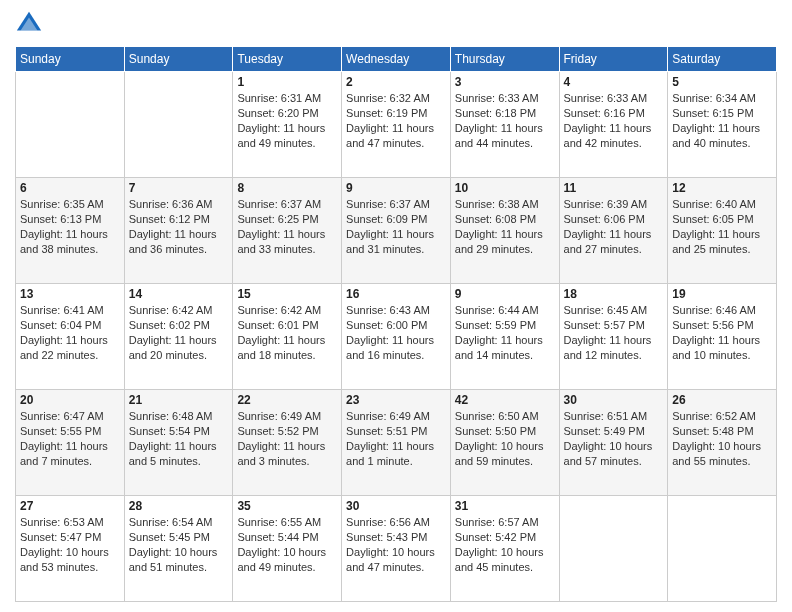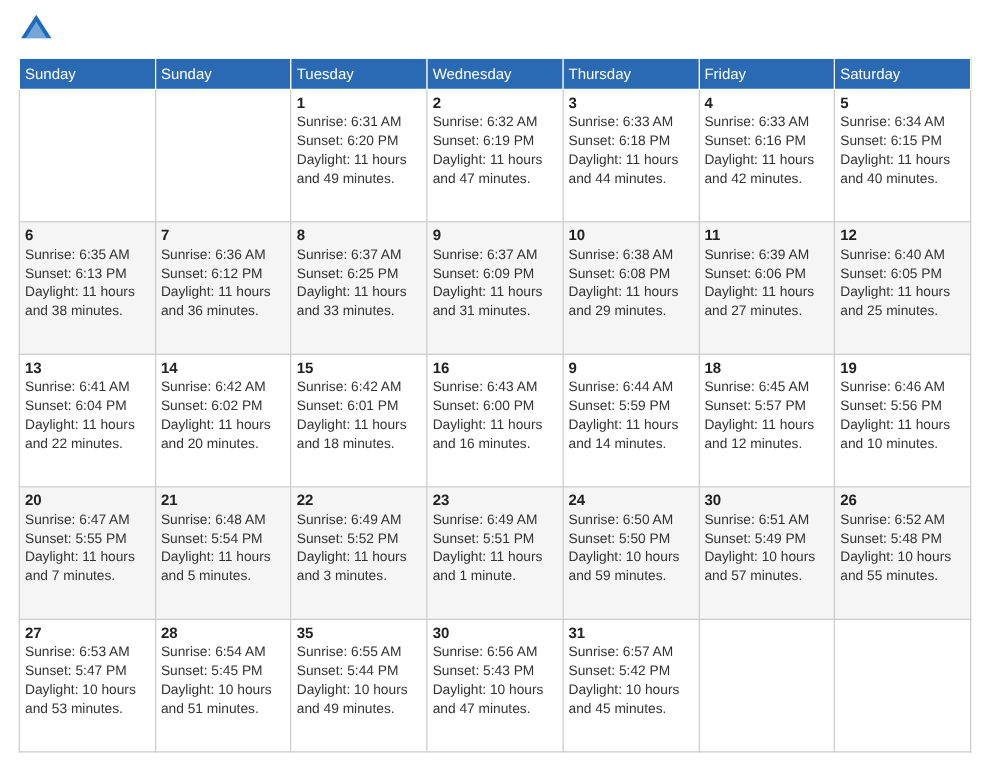--- a/index.html
+++ b/index.html
@@ -274,21 +274,21 @@
 Sunset: 5:52 PM
 Daylight: 11 hours and 3 minutes.</div>
           </td>
           <td>
             <span class="day-num">23</span>
             <div class="day-info">Sunrise: 6:49 AM
 Sunset: 5:51 PM
 Daylight: 11 hours and 1 minute.</div>
           </td>
           <td>
-            <span class="day-num">24</span>
+            <span class="day-num">42</span>
             <div class="day-info">Sunrise: 6:50 AM
 Sunset: 5:50 PM
 Daylight: 10 hours and 59 minutes.</div>
           </td>
           <td>
             <span class="day-num">30</span>
             <div class="day-info">Sunrise: 6:51 AM
 Sunset: 5:49 PM
 Daylight: 10 hours and 57 minutes.</div>
           </td>

